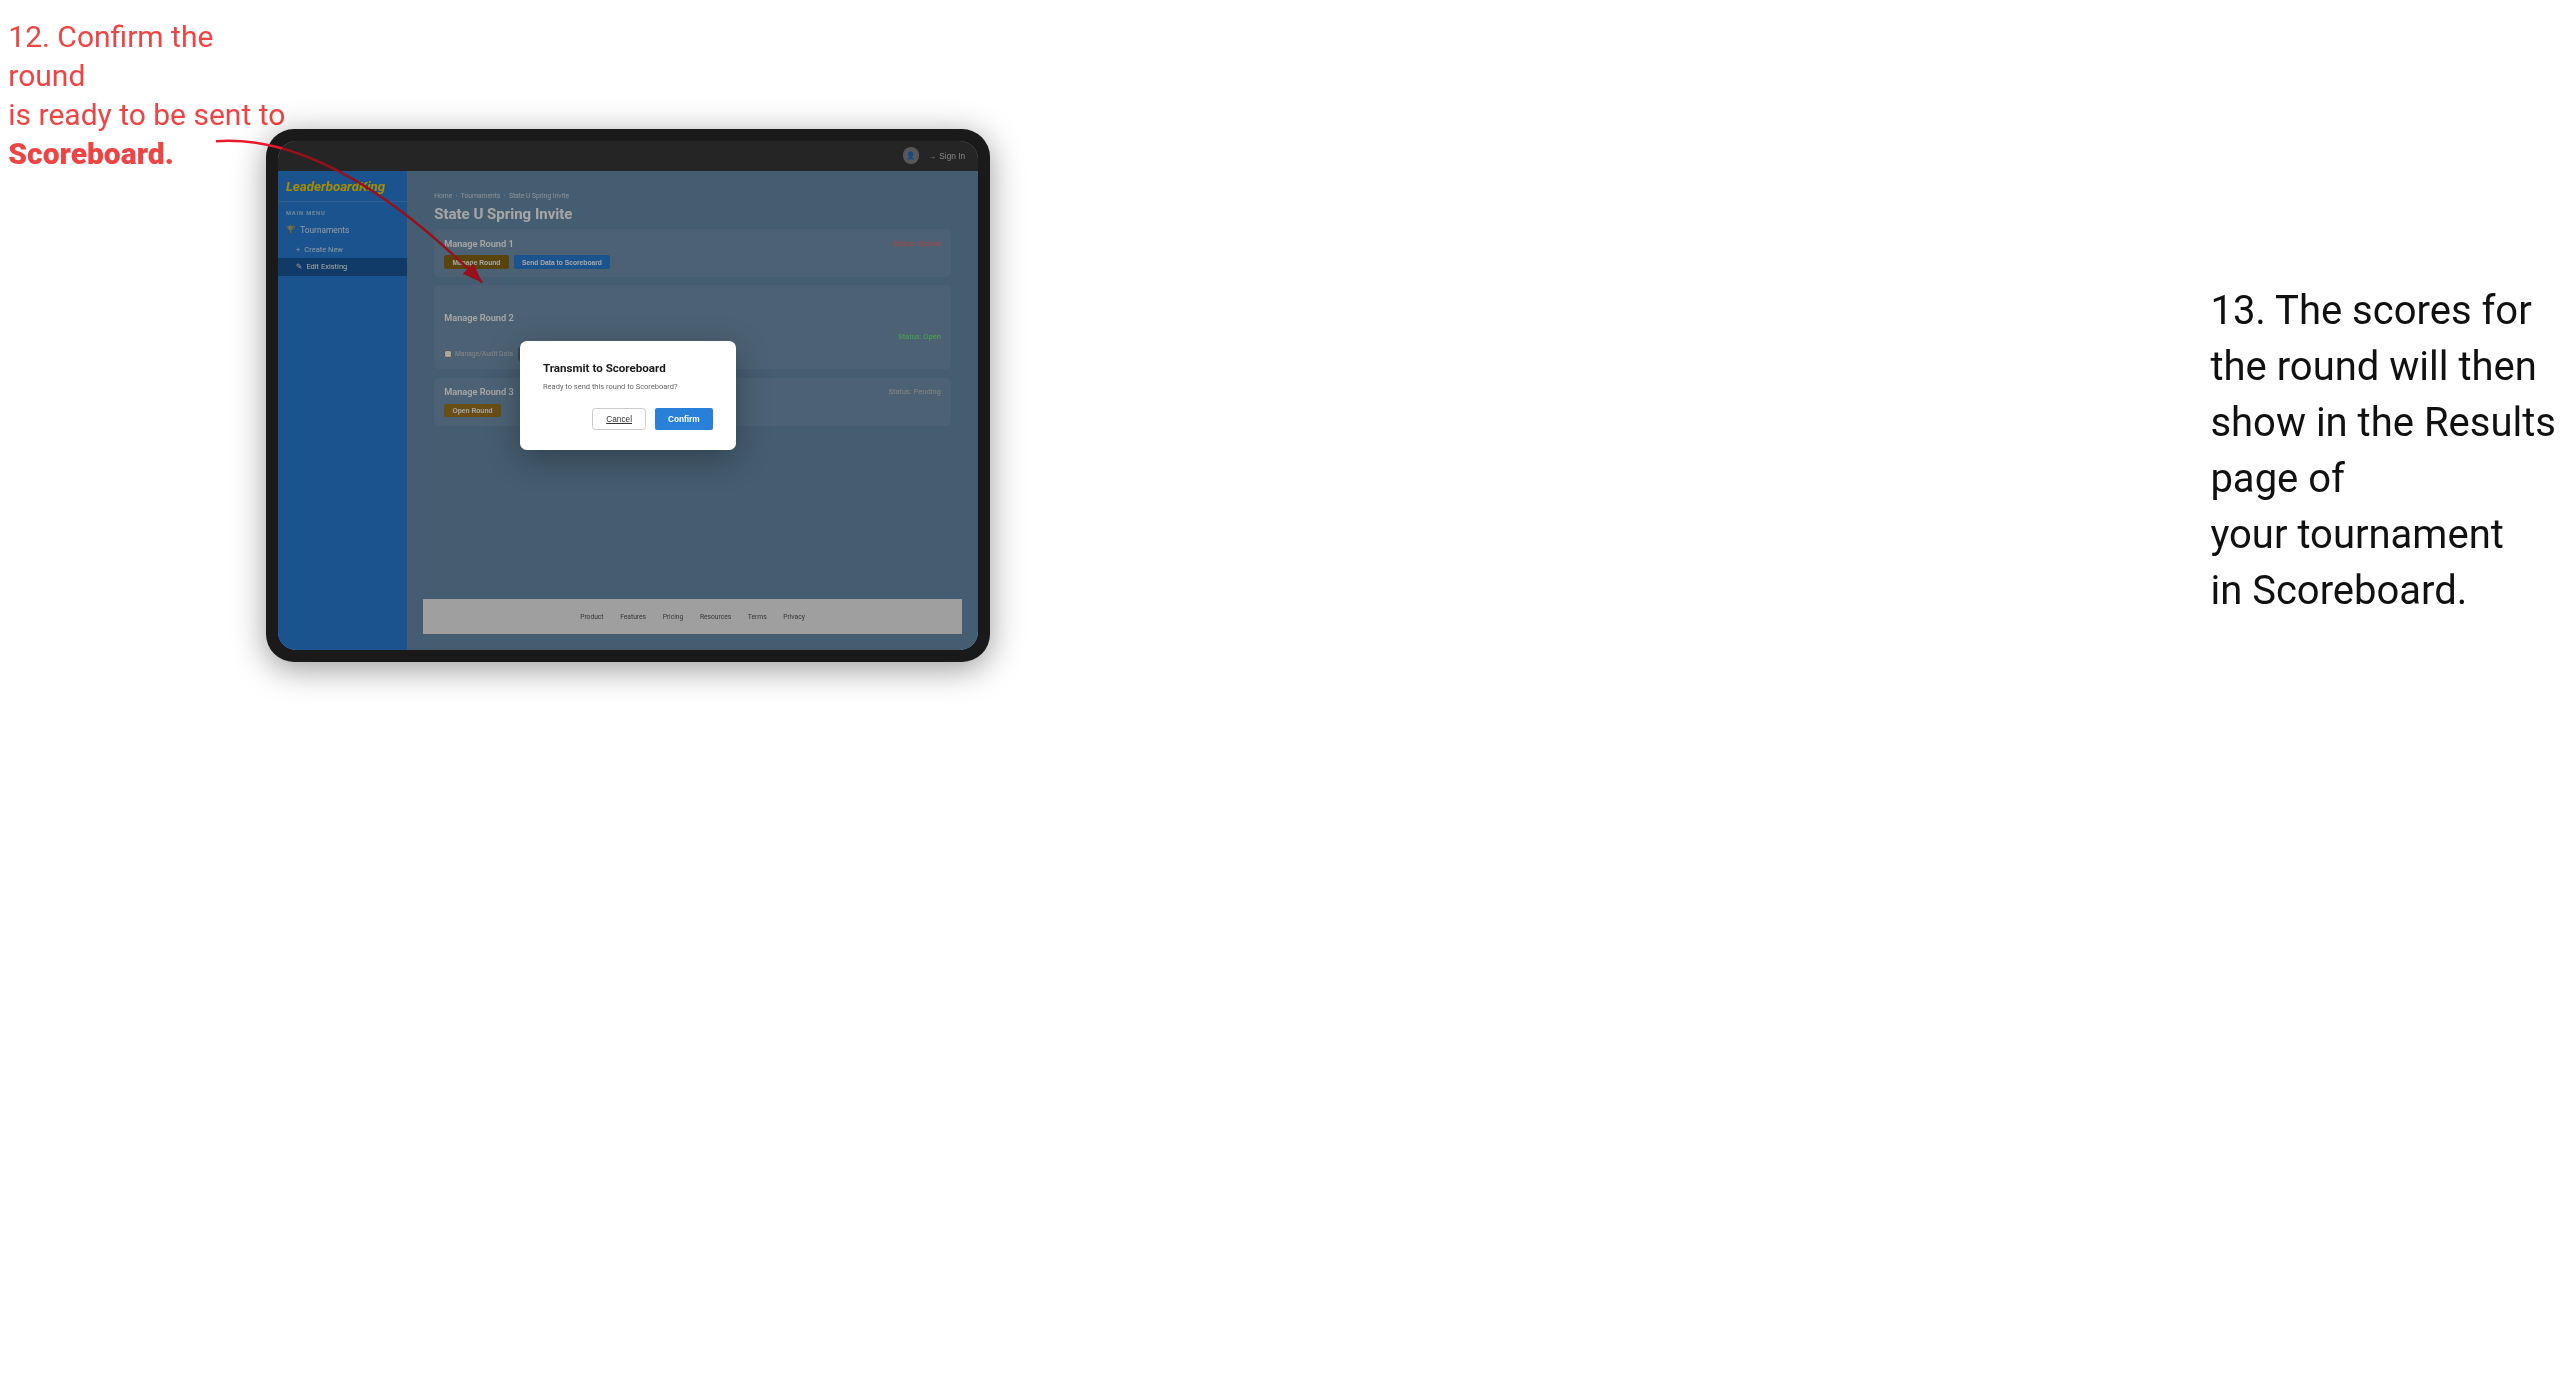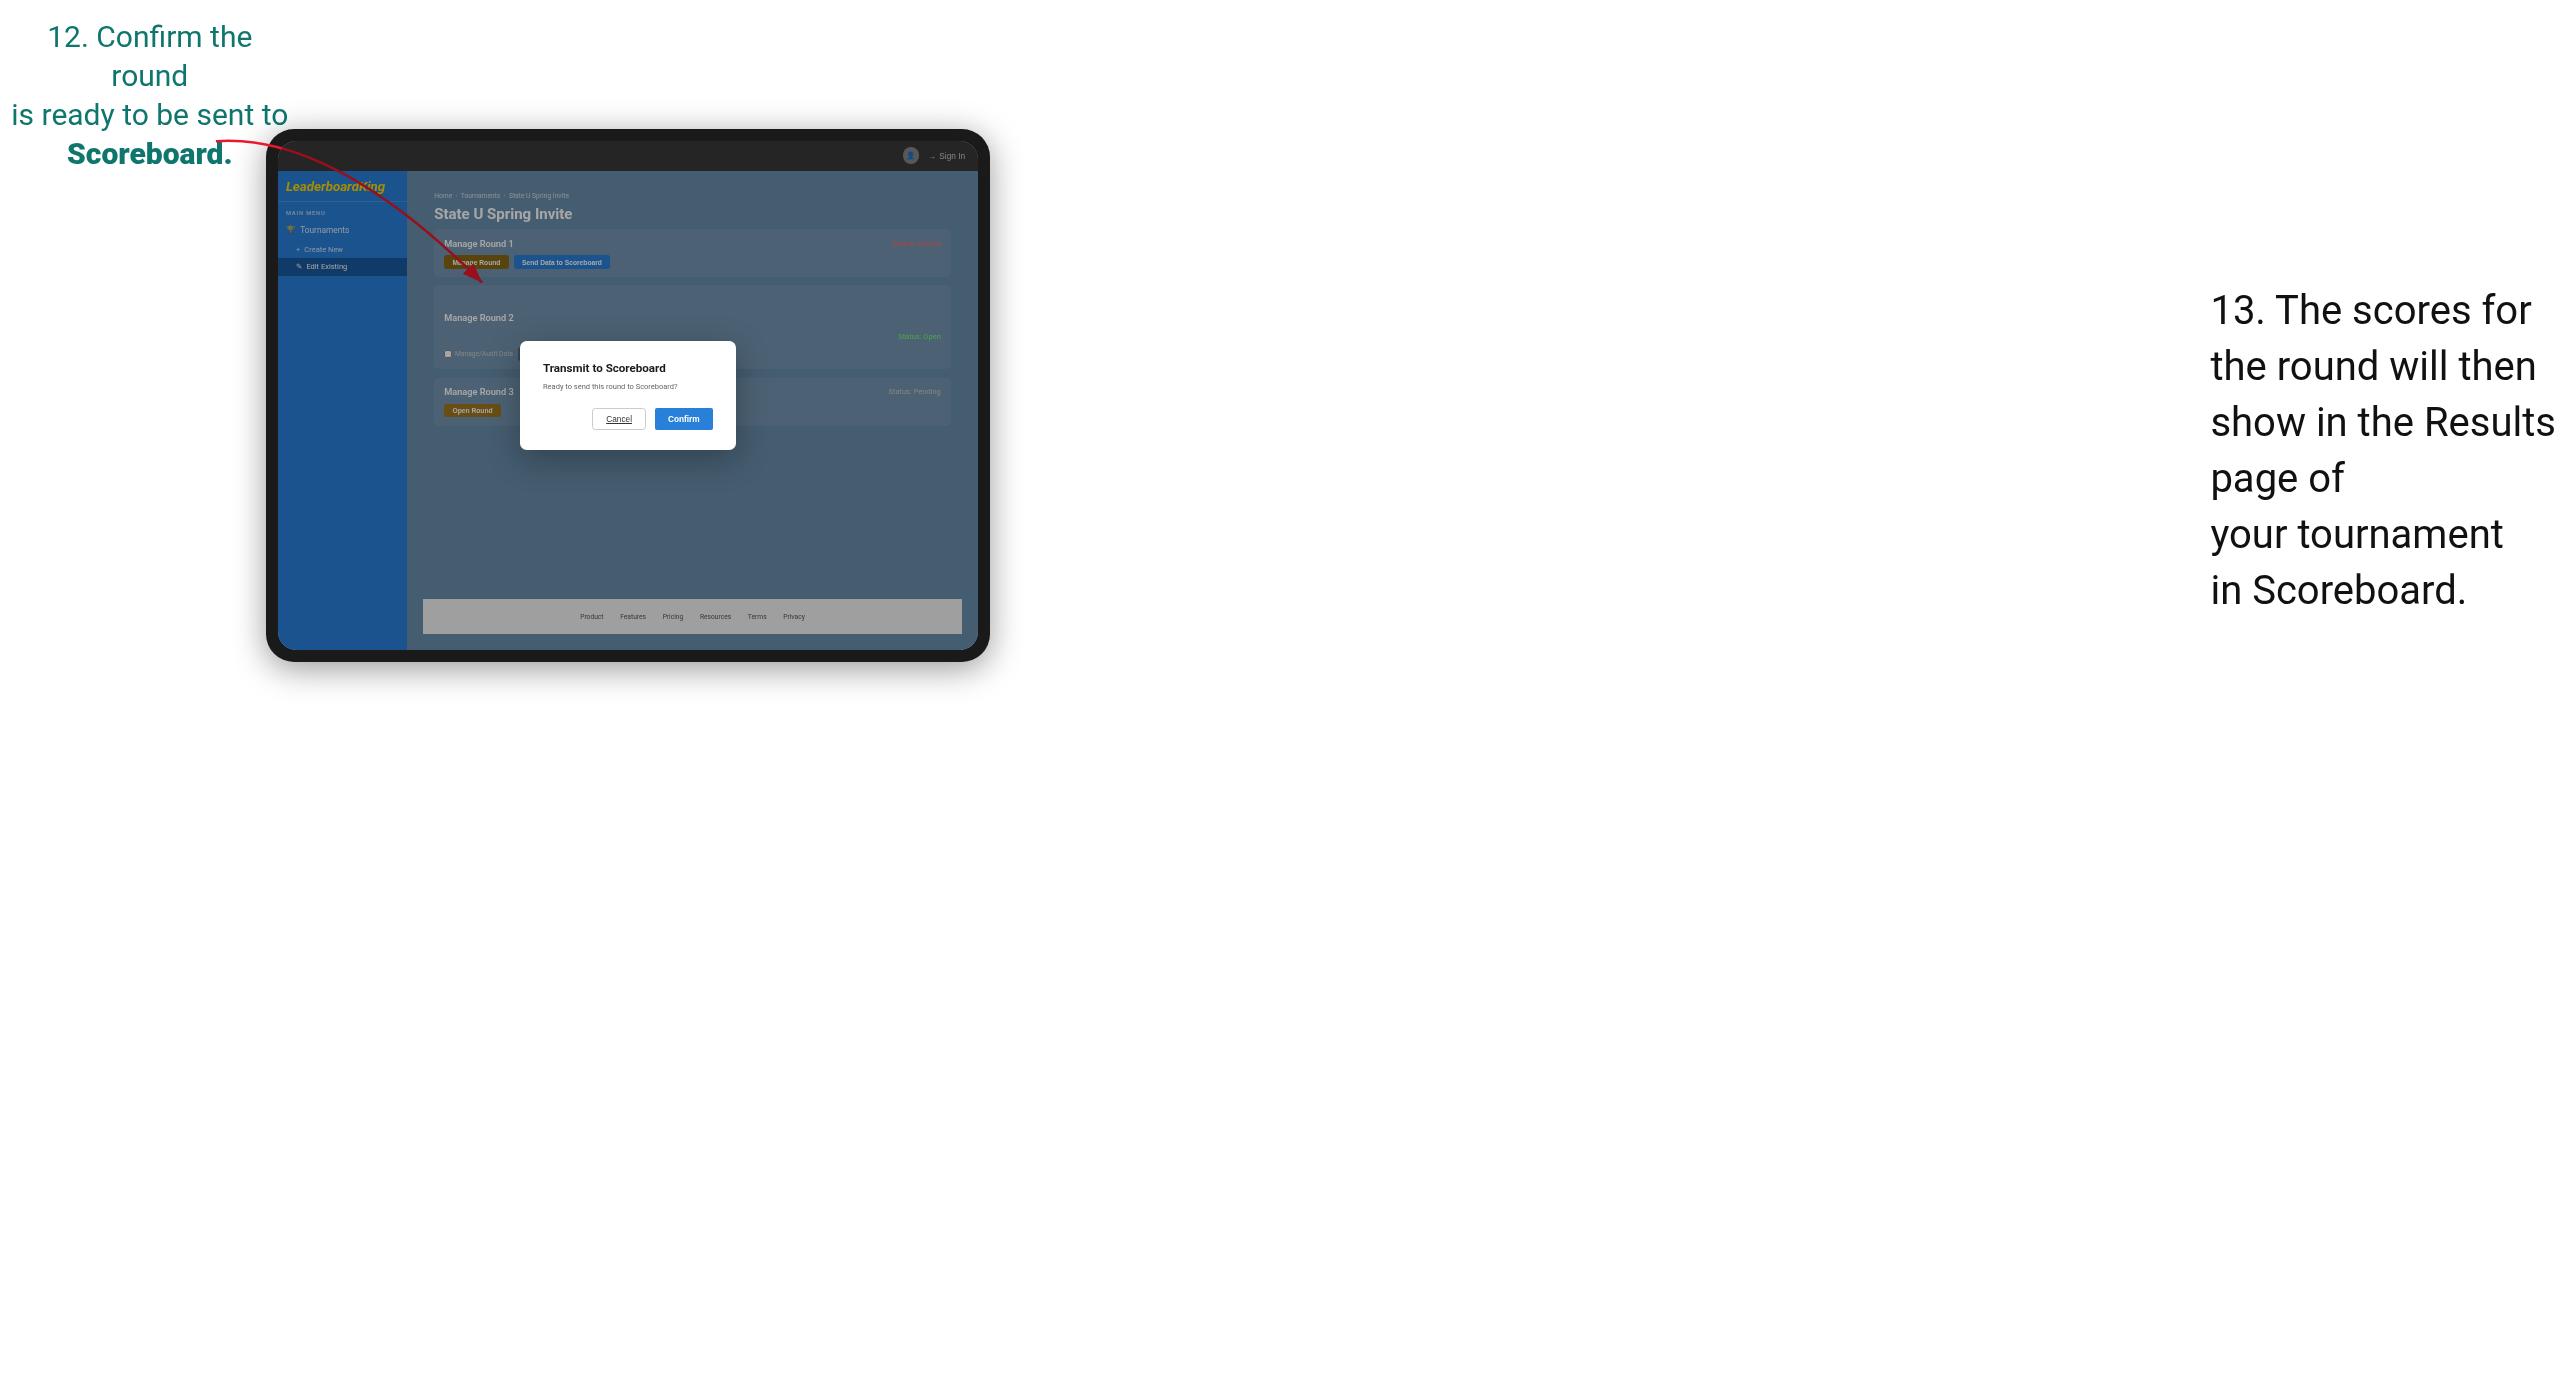--- a/index.html
+++ b/index.html
@@ -11,23 +11,22 @@
       position: relative;
     }
 
     
     .annotation-top-left {
       position: absolute;
       top: 16.6px;
       left: 8.3px;
       font-size: 30px;
       line-height: 1.3;
-      color: #0f766e;
+      color: #ef4444;
       max-width: 283px;
-      text-align: center;
     }
     .annotation-top-left strong {
       font-weight: 900;
     }
 
     
     .annotation-right {
       position: absolute;
       top: 283px;
       right: 16.6px;

